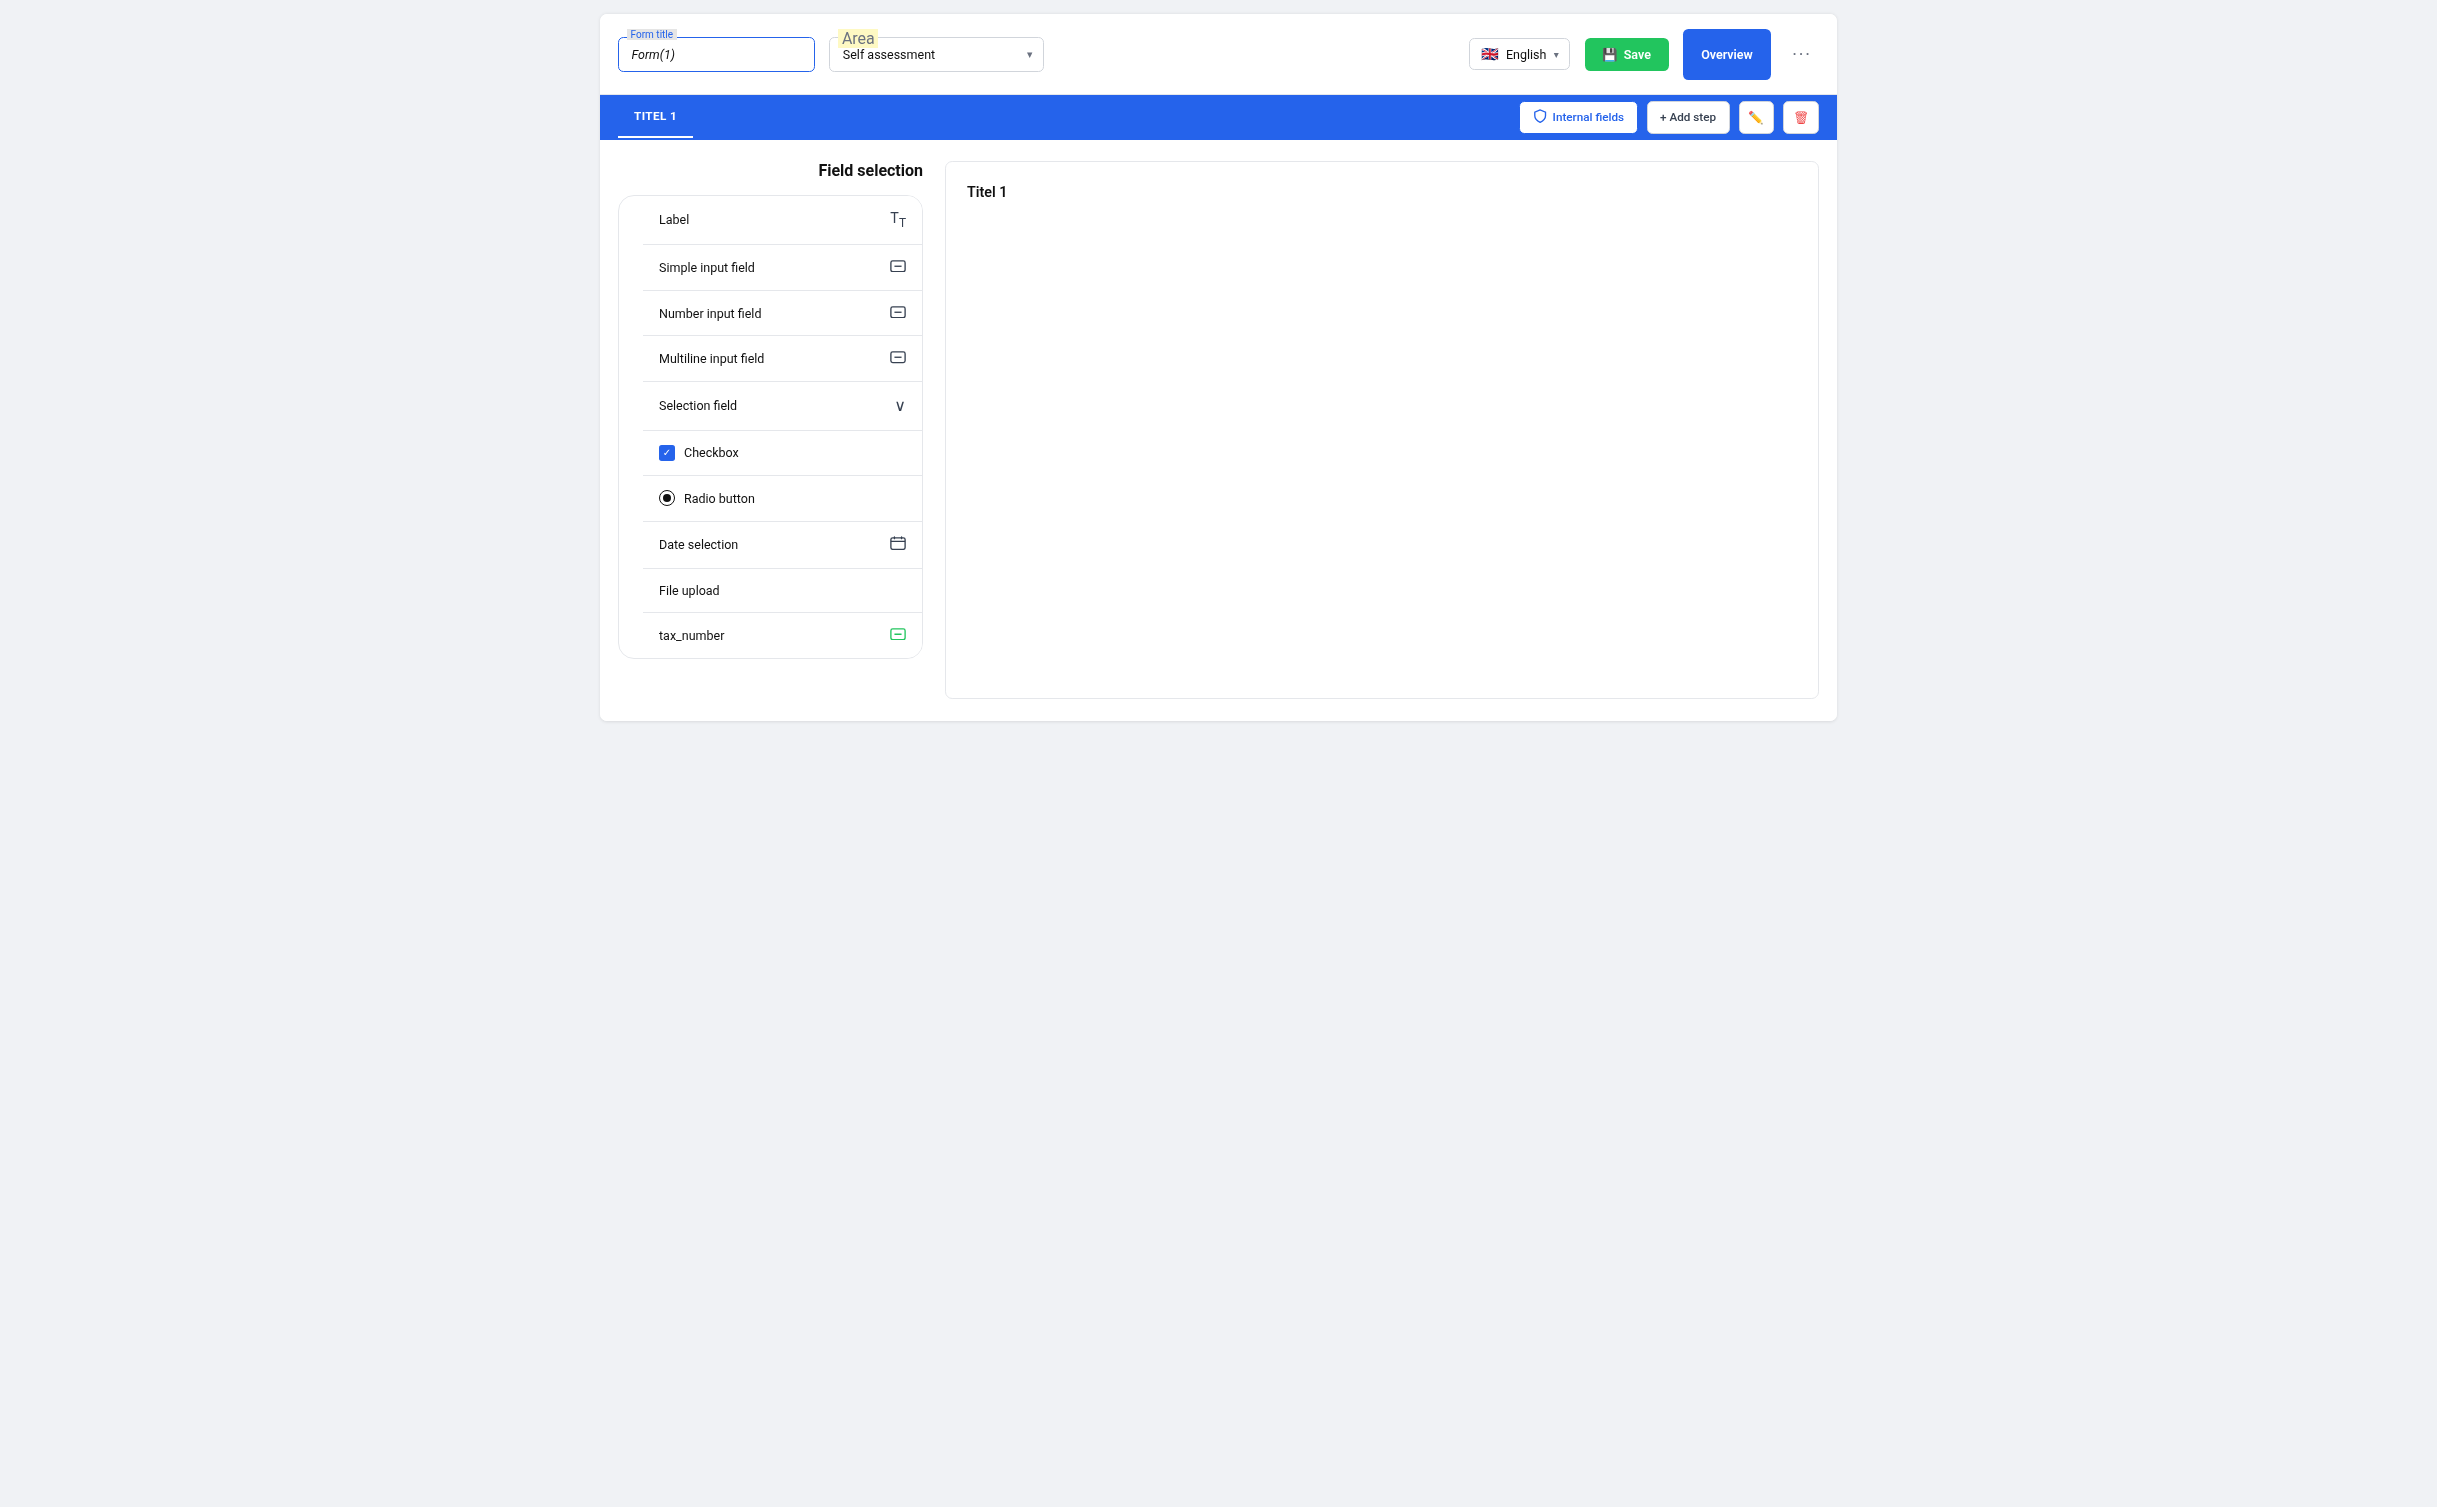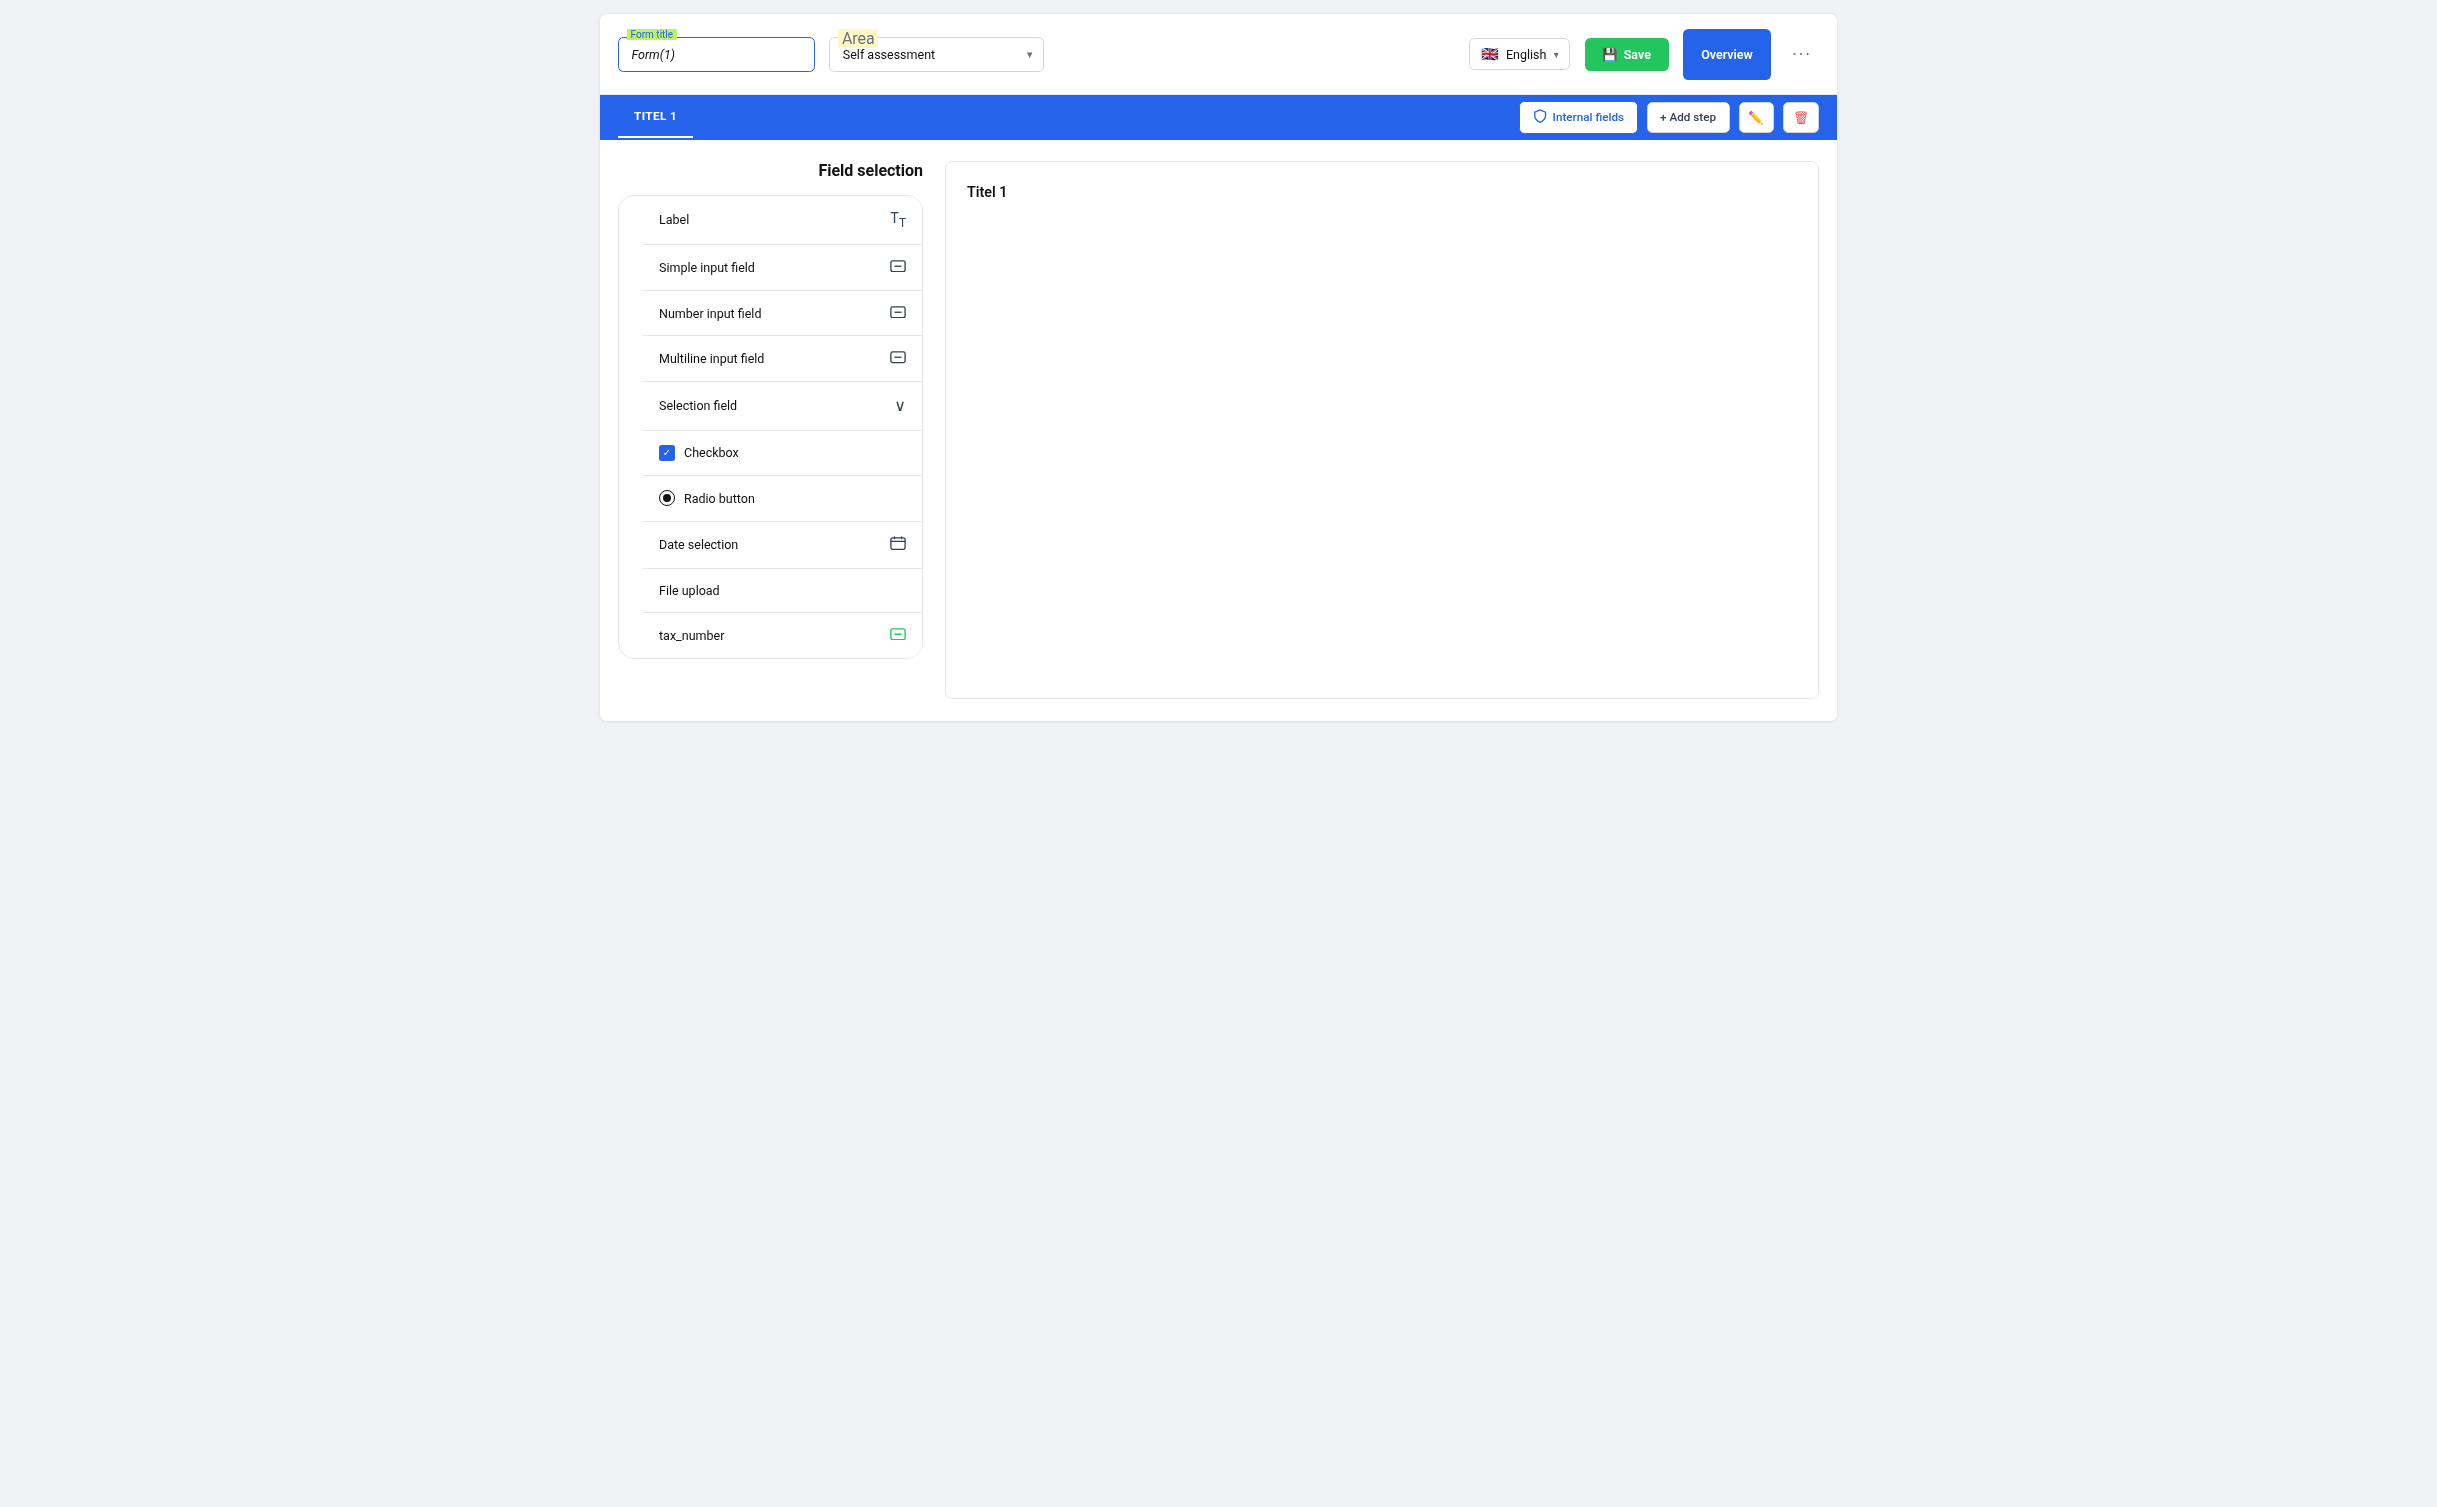--- a/index.html
+++ b/index.html
@@ -35,21 +35,21 @@
     }
 
     .form-field-group {
       position: relative;
     }
 
     .form-field-group label {
       position: absolute;
       top: -7.2px;
       left: 9px;
-      background: #bef264;
+      background: #e5e5e5;
       font-size: 10px;
       color: #2563eb;
       padding: 0 3.6px;
       z-index: 1;
     }
 
     .form-field-group input,
     .form-field-group select {
       border: 1.3px solid #2563eb;
       border-radius: 5.4px;
@@ -179,21 +179,20 @@
       font-weight: 700;
       padding: 12.5px 16px;
       letter-spacing: 0.4px;
       border-bottom: 2.7px solid #fff;
       cursor: pointer;
     }
 
     .step-actions {
       margin-left: auto;
       display: flex;
-      align-items: center;
       gap: 9px;
     }
 
     .btn-internal-fields {
       background: #fff;
       border: 1.3px solid #2563eb;
       border-radius: 5.4px;
       padding: 7.2px 12.5px;
       font-size: 11.7px;
       font-weight: 500;

